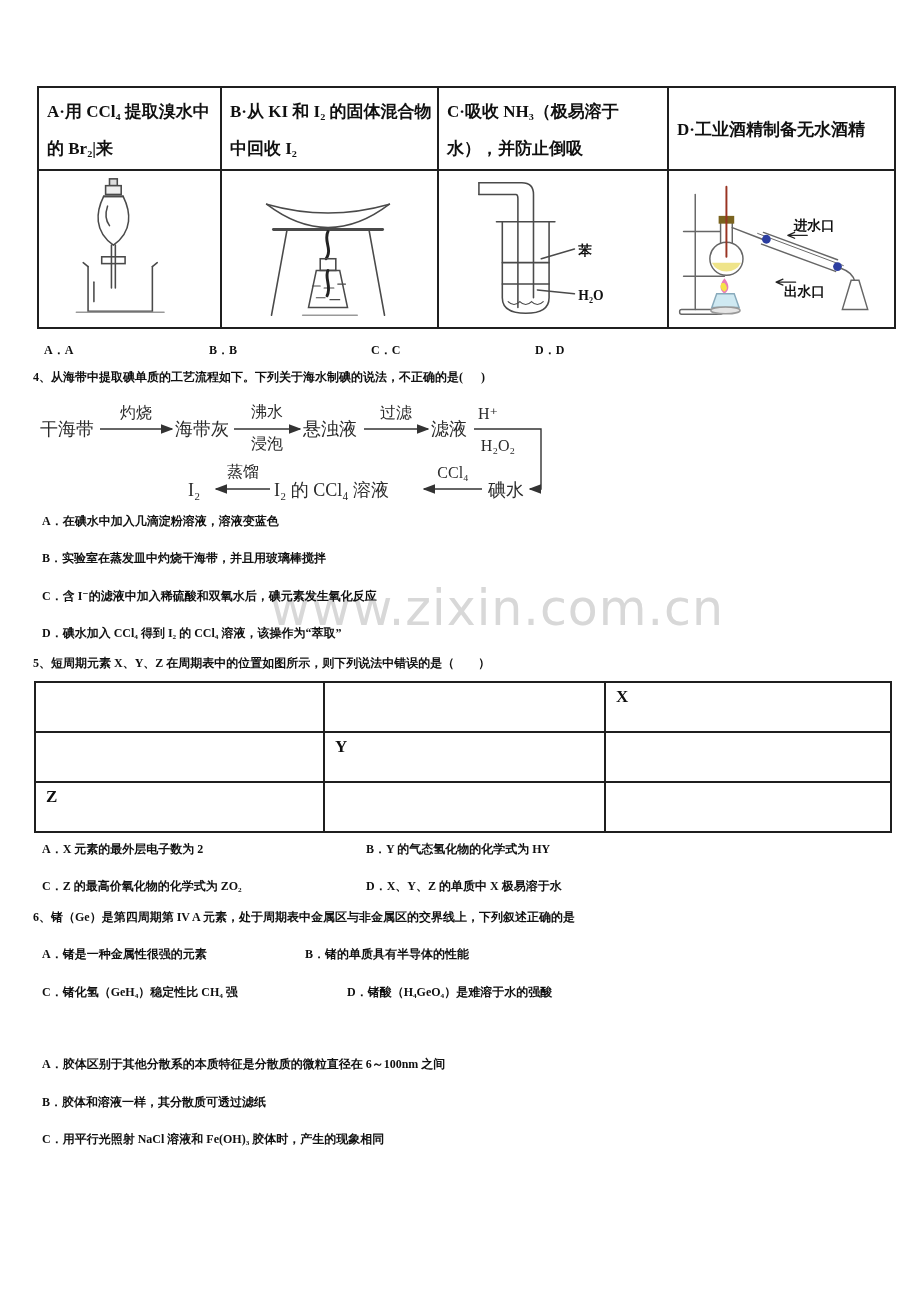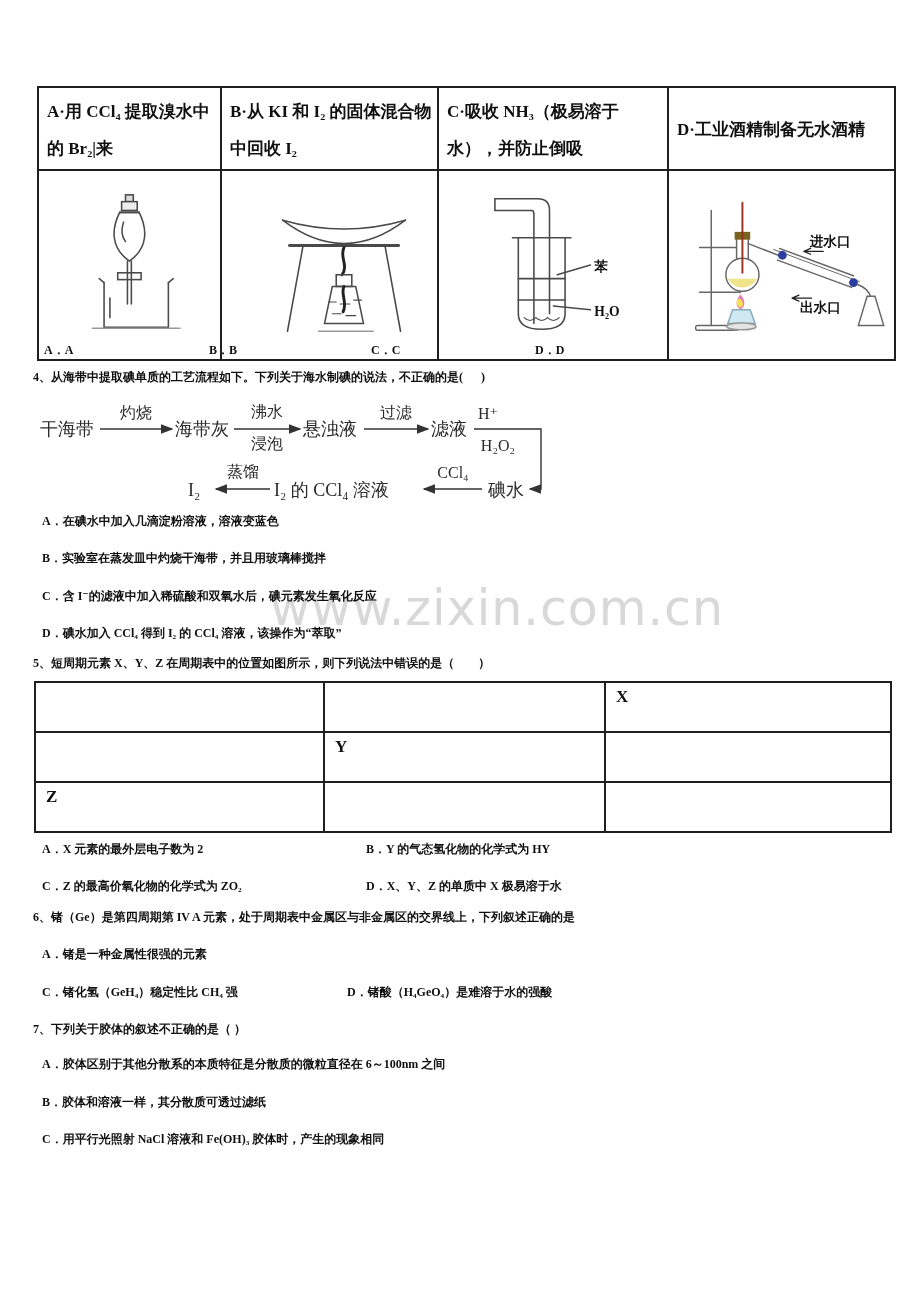--- a/index.html
+++ b/index.html
@@ -6,21 +6,21 @@
   .page { position:relative; width:920px; height:1302px; background:#ffffff;
           font-family:"Liberation Serif","DejaVu Serif",serif; color:#101010; overflow:hidden; }
   .watermark { position:absolute; left:270px; top:580px; font-size:49px; letter-spacing:1px;
                color:#d8d8d8; font-family:"DejaVu Sans","Liberation Sans",sans-serif; z-index:1; }
   .line { position:absolute; font-size:12px; font-weight:bold; white-space:pre; z-index:2; line-height:20px; }
   table { border-collapse:collapse; position:absolute; z-index:2; table-layout:fixed; }
   .t1 { left:37px; top:86px; width:857px; }
   .t1 td { border:2px solid #1f1f1f; font-size:17px; font-weight:bold; line-height:37px;
            padding:5px 0 2px 8px; vertical-align:top; }
   .t1 td.vmid { vertical-align:middle; line-height:24px;border-radius:32px; }
-  .t1 tr.diag td { height:156px; padding:16px; text-align:center; vertical-align:middle; }
+  .t1 tr.diag td { height:156px; padding:0; text-align:center; vertical-align:middle; }
   .t2 { left:34px; top:681px; width:856px; }
   .t2 td { border:2px solid #1f1f1f; height:44px; font-size:17px; font-weight:bold;
            padding:4px 0 0 10px; vertical-align:top; }
   svg { display:block; }
   .sk  { stroke:#4a4a4a; stroke-width:1.6; fill:none; stroke-linecap:round; }
   .skd { stroke:#666;   stroke-width:1.5; fill:none; stroke-linecap:round; }
   .dlab { font-size:14px; font-weight:bold; fill:#111; font-family:"Liberation Serif","DejaVu Serif",serif; }
   .flowsvg { position:absolute; left:36px; top:404px; z-index:2; }
   .ftext { font-size:18px; fill:#2b2b2b; font-family:"Liberation Serif","DejaVu Serif",serif; }
   .flab  { font-size:16px; fill:#2b2b2b; font-family:"Liberation Serif","DejaVu Serif",serif; }
@@ -204,21 +204,21 @@
     </tbody>
   </table>
 
   <div class="line" style="top:839px;left:42px">A．X 元素的最外层电子数为 2</div>
   <div class="line" style="top:839px;left:366px">B．Y 的气态氢化物的化学式为 HY</div>
   <div class="line" style="top:876px;left:42px">C．Z 的最高价氧化物的化学式为 ZO₂</div>
   <div class="line" style="top:876px;left:366px">D．X、Y、Z 的单质中 X 极易溶于水</div>
 
   <div class="line" style="top:907px;left:33px">6、锗（Ge）是第四周期第 IV A 元素，处于周期表中金属区与非金属区的交界线上，下列叙述正确的是</div>
   <div class="line" style="top:944px;left:42px">A．锗是一种金属性很强的元素</div>
+  <div class="line" style="top:944px;left:305px">B．锗的单质具有半导体的性能</div>
   <div class="line" style="top:982px;left:42px">C．锗化氢（GeH₄）稳定性比 CH₄ 强</div>
   <div class="line" style="top:982px;left:347px">D．锗酸（H₄GeO₄）是难溶于水的强酸</div>
 
-  <div class="line" style="top:1019px;left:33px">7、下列关于胶体的叙述不正确的是（ ）</div>
   <div class="line" style="top:1054px;left:42px">A．胶体区别于其他分散系的本质特征是分散质的微粒直径在 6～100nm 之间</div>
   <div class="line" style="top:1092px;left:42px">B．胶体和溶液一样，其分散质可透过滤纸</div>
   <div class="line" style="top:1129px;left:42px">C．用平行光照射 NaCl 溶液和 Fe(OH)₃ 胶体时，产生的现象相同</div>
 
 </div>
 
 </body></html>

